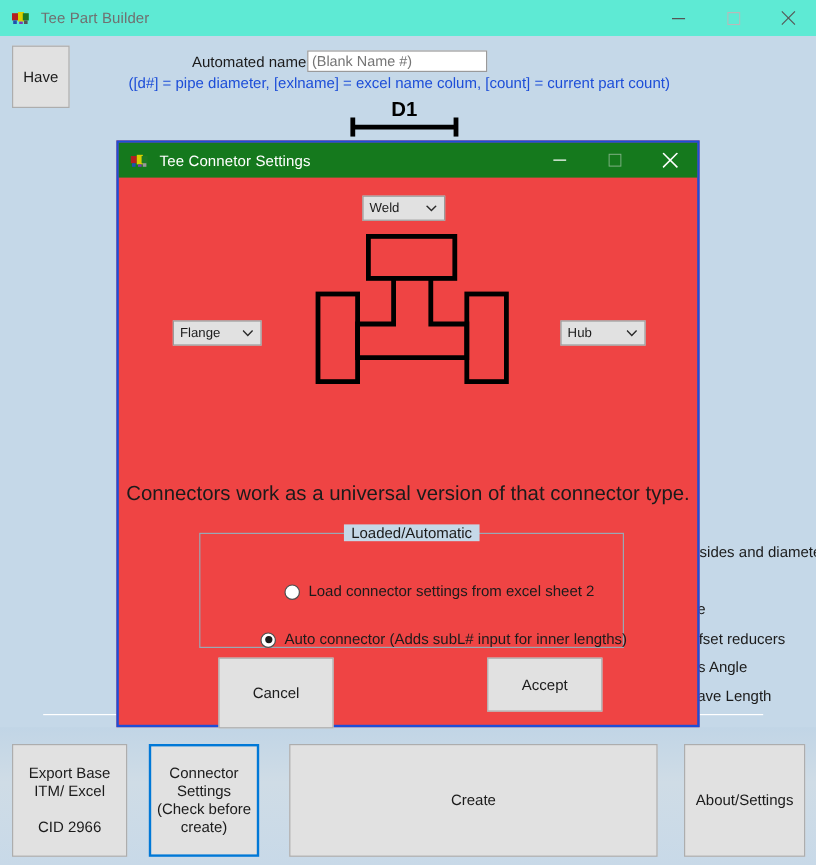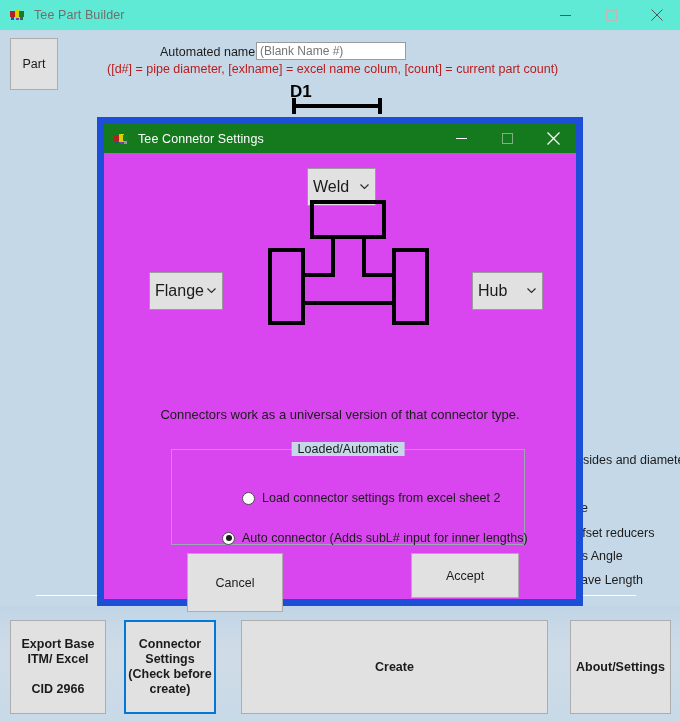--- a/index.html
+++ b/index.html
@@ -89,35 +89,36 @@
     font-size: 12px;
     color: #8a8a8a;
     padding: 0 3px;
     box-sizing: border-box;
     line-height: 18px;
   }
   #automated-name-hint {
     position: absolute;
     left: 107px; top: 62px;
     font-size: 12.5px;
-    color: #b91c1c;
+    color: #1d4ed8;
     white-space: nowrap;
     text-align: center;
   }
 
   
   #d1-dim {
     position: absolute;
     left: 290px; top: 82px;
     width: 94px; height: 32px;
   }
   #d1-label {
     position: absolute;
     left: 0; top: 0;
     width: 94px;
+    text-align: center;
     font-size: 17px;
     font-weight: bold;
     color: #000;
     font-family: "Liberation Sans", sans-serif;
   }
 
   
   .bg-text {
     position: absolute;
     font-size: 12.5px;
@@ -143,35 +144,34 @@
     background: #e1e1e1;
     border: 1px solid #adadad;
     font-size: 12.5px;
     color: #1b1b1b;
     display: flex;
     align-items: center;
     justify-content: center;
     text-align: center;
     line-height: 15px;
     box-sizing: border-box;
-    font-weight: bold;
   }
   #btn-export  { left: 10px;  top: 14px; width: 96px;  height: 94px; }
   #btn-connset { left: 124px; top: 14px; width: 92px;  height: 94px;
                  border: 2px solid #0078d7; }
   #btn-create  { left: 241px; top: 14px; width: 307px; height: 94px; }
   #btn-about   { left: 570px; top: 14px; width: 101px; height: 94px; }
 
   
   #dialog {
     position: absolute;
     left: 97px; top: 117px;
     width: 486px; height: 489px;
-    background: #d946ef;
-    border: 7px solid #1d4ed8;
+    background: #ef4444;
+    border: 2px solid #1d4ed8;
     box-sizing: border-box;
     box-shadow: 0 0 0 0 rgba(0,0,0,0);
   }
   #dialog-titlebar {
     position: absolute;
     left: 0; top: 0;
     width: 100%; height: 29px;
     background: #15791d;
     display: flex;
     align-items: center;
@@ -190,25 +190,25 @@
   }
   #dialog-titlebar .win-controls { height: 29px; }
   #dialog-titlebar .win-btn { color: #ffffff; height: 29px; }
   #dialog-titlebar .win-btn.disabled { color: #7fb184; }
 
   
   .combo {
     position: absolute;
     background: #e1e1e1;
     border: 1px solid #9b9b9b;
-    height: 38px;
-    box-sizing: border-box;
-    display: flex;
-    align-items: center;
-    font-size: 16px;
+    height: 21px;
+    box-sizing: border-box;
+    display: flex;
+    align-items: center;
+    font-size: 11px;
     color: #1b1b1b;
     padding-left: 5px;
   }
   .combo .chev {
     position: absolute;
     right: 6px; top: 0;
     height: 100%;
     display: flex;
     align-items: center;
   }
@@ -221,21 +221,21 @@
     position: absolute;
     left: 156px; top: 76px;
     width: 180px; height: 250px;
   }
 
   #connector-note {
     position: absolute;
     left: 0; top: 283px;
     width: 100%;
     text-align: center;
-    font-size: 13px;
+    font-size: 17px;
     color: #1b1b1b;
   }
 
   
   #group-loaded {
     position: absolute;
     left: 67px; top: 325px;
     width: 354px; height: 96px;
     border: 1px solid #9aa8b4;
     box-sizing: border-box;
@@ -285,21 +285,21 @@
     background: #e1e1e1;
     border: 1px solid #adadad;
     font-size: 12.5px;
     color: #1b1b1b;
     display: flex;
     align-items: center;
     justify-content: center;
     box-sizing: border-box;
   }
   #btn-cancel { left: 83px;  top: 429px; width: 96px; height: 59px; }
-  #btn-accept { left: 307px; top: 429px; width: 108px; height: 45px; }
+  #btn-accept { left: 307px; top: 429px; width: 96px; height: 45px; }
 </style>
 </head>
 <body>
 
 <div id="app-window">
 
   <div id="main-titlebar">
     <span id="main-app-icon">
       <svg width="16" height="16" viewBox="0 0 16 16">
         <rect x="1" y="4" width="5" height="6" fill="#b42020"></rect>
@@ -324,21 +324,21 @@
       </div>
       <div class="win-btn">
         <svg width="12" height="12" viewBox="0 0 12 12">
             <line x1="0.5" y1="0.5" x2="11.5" y2="11.5" stroke="currentColor" stroke-width="1"></line>
             <line x1="11.5" y1="0.5" x2="0.5" y2="11.5" stroke="currentColor" stroke-width="1"></line>
           </svg>
       </div>
     </div>
   </div>
 
-  <div id="back-button">Part</div>
+  <div id="back-button">Have</div>
 
   <div id="automated-name-label">Automated name:</div>
   <input id="automated-name-input" type="text" placeholder="(Blank Name #)" style="">
   <div id="automated-name-hint">([d#] = pipe diameter, [exlname] = excel name colum, [count] = current part count)</div>
 
   <div id="d1-dim">
     <div id="d1-label">D1</div>
     <svg width="94" height="32" viewBox="0 0 94 32" style="position:absolute;left:0;top:0">
       <line x1="3" y1="24" x2="91" y2="24" stroke="#000" stroke-width="4"></line>
       <line x1="4" y1="16" x2="4" y2="32" stroke="#000" stroke-width="4"></line>

